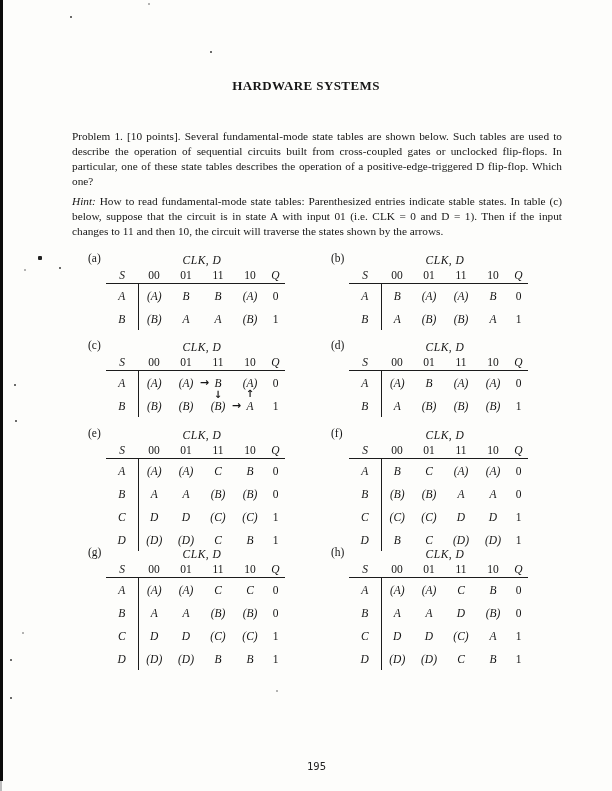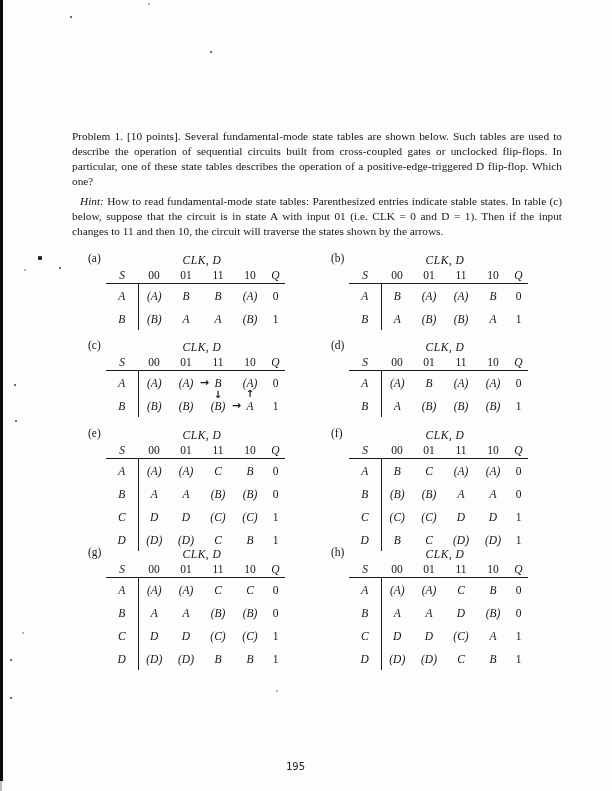--- a/index.html
+++ b/index.html
@@ -18,21 +18,21 @@
     position:absolute; top:78px; left:0; width:612px; text-align:center;
     font-size:13px; font-weight:bold; letter-spacing:0.4px;
   }
   .para{
     position:absolute; left:72px; width:490px;
     font-size:11.3px; line-height:14.8px; text-align:justify;
   }
   .problem{top:118px;}
   .hint{top:183px;}
   .u{}
-  .it{font-style:italic;margin-left:8px;}
+  .it{font-style:italic;}
 
   .tables{position:absolute;left:0;top:0;width:612px;height:791px;}
   .slot{position:absolute;display:flex;align-items:flex-start;}
   .cL{left:88px;} .cR{left:331px;}
   .r1{top:252px;} .r2{top:339px;} .r3{top:427px;} .r4{top:546px;}
   .tlabel{width:18px;font-size:11.5px;padding-top:0px;}
 
   table.st{border-collapse:collapse;font-size:11.5px;color:#161616;}
   .st td,.st th{padding:0;text-align:center;font-weight:normal;}
   .st .w-s{width:32px;} .st .w-i{width:32px;font-family:Liberation Serif, serif;} .st .w-q{width:19px;}
@@ -49,21 +49,21 @@
   }
   .varrow{
     position:absolute;left:50%;transform:translateX(-50%);
     font-style:normal;font-weight:bold;font-size:10px;line-height:9px;
     font-family:"DejaVu Sans",sans-serif;
   }
   .varrow.down{bottom:-5px;}
   .varrow.up{top:-5px;}
 
   .pageno{
-    position:absolute;top:760px;left:286px;width:40px;text-align:left;
+    position:absolute;top:760px;left:286px;width:40px;text-align:right;
     font-family:"DejaVu Sans Mono", monospace;font-size:10.5px;color:#222;
   }
 </style>
 </head>
 <body>
 
 <div class="page">
 
   <div class="edge-strip"></div>
   <div class="edge-strip-tail"></div>
@@ -74,20 +74,21 @@
   <div class="sp big" style="left:38px;top:256px;"></div>
   <div class="sp" style="left:59px;top:267px;"></div>
   <div class="sp faint" style="left:24px;top:269px;"></div>
   <div class="sp" style="left:14px;top:384px;"></div>
   <div class="sp" style="left:15px;top:420px;"></div>
   <div class="sp faint" style="left:22px;top:632px;"></div>
   <div class="sp" style="left:10px;top:659px;"></div>
   <div class="sp" style="left:10px;top:697px;"></div>
   <div class="sp faint" style="left:276px;top:690px;"></div>
 
+  <div class="title">HARDWARE SYSTEMS</div>
 
   <p class="para problem"><span class="u">Problem 1.</span> <span>[10 points]. Several fundamental-mode state tables are shown below. Such tables are used to describe the operation of sequential circuits built from cross-coupled gates or unclocked flip-flops. In particular, one of these state tables describes the operation of a positive-edge-triggered D flip-flop. Which one?</span></p>
 
   <p class="para hint"><span class="it">Hint:</span> <span>How to read fundamental-mode state tables: Parenthesized entries indicate stable states. In table (c) below, suppose that the circuit is in state A with input 01 (i.e. CLK = 0 and D = 1). Then if the input changes to 11 and then 10, the circuit will traverse the states shown by the arrows.</span></p>
 
   <div class="tables">
     <div class="slot cL r1">
         <div class="tlabel">(a)</div>
         <table class="st">
           <thead>

